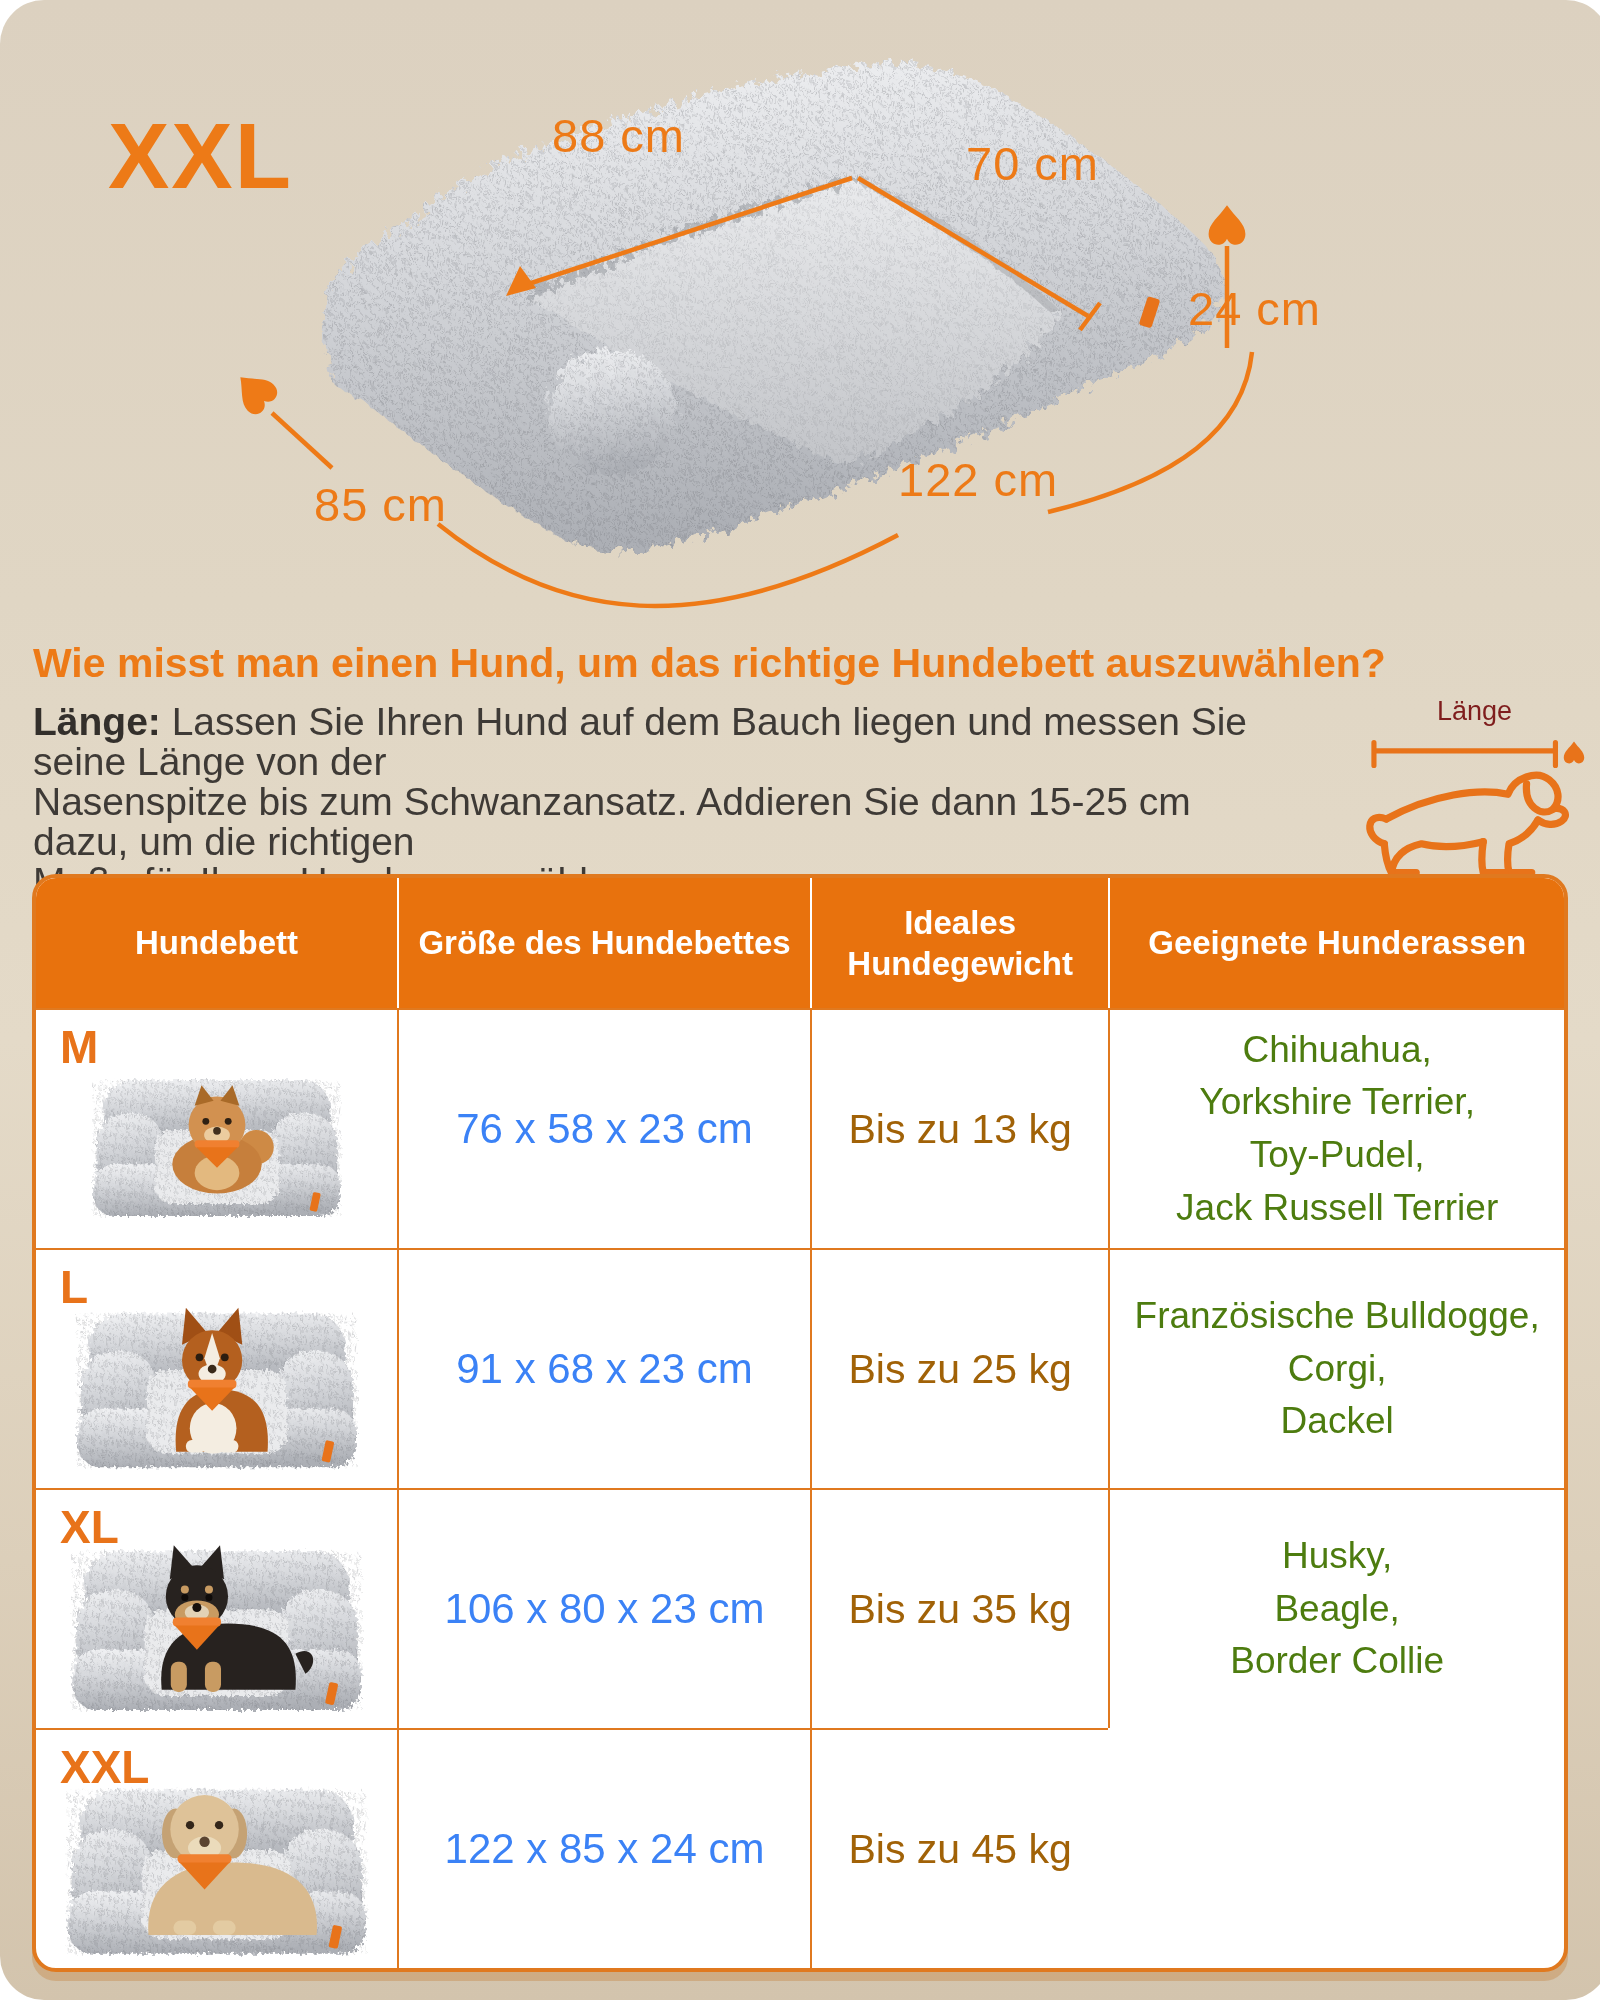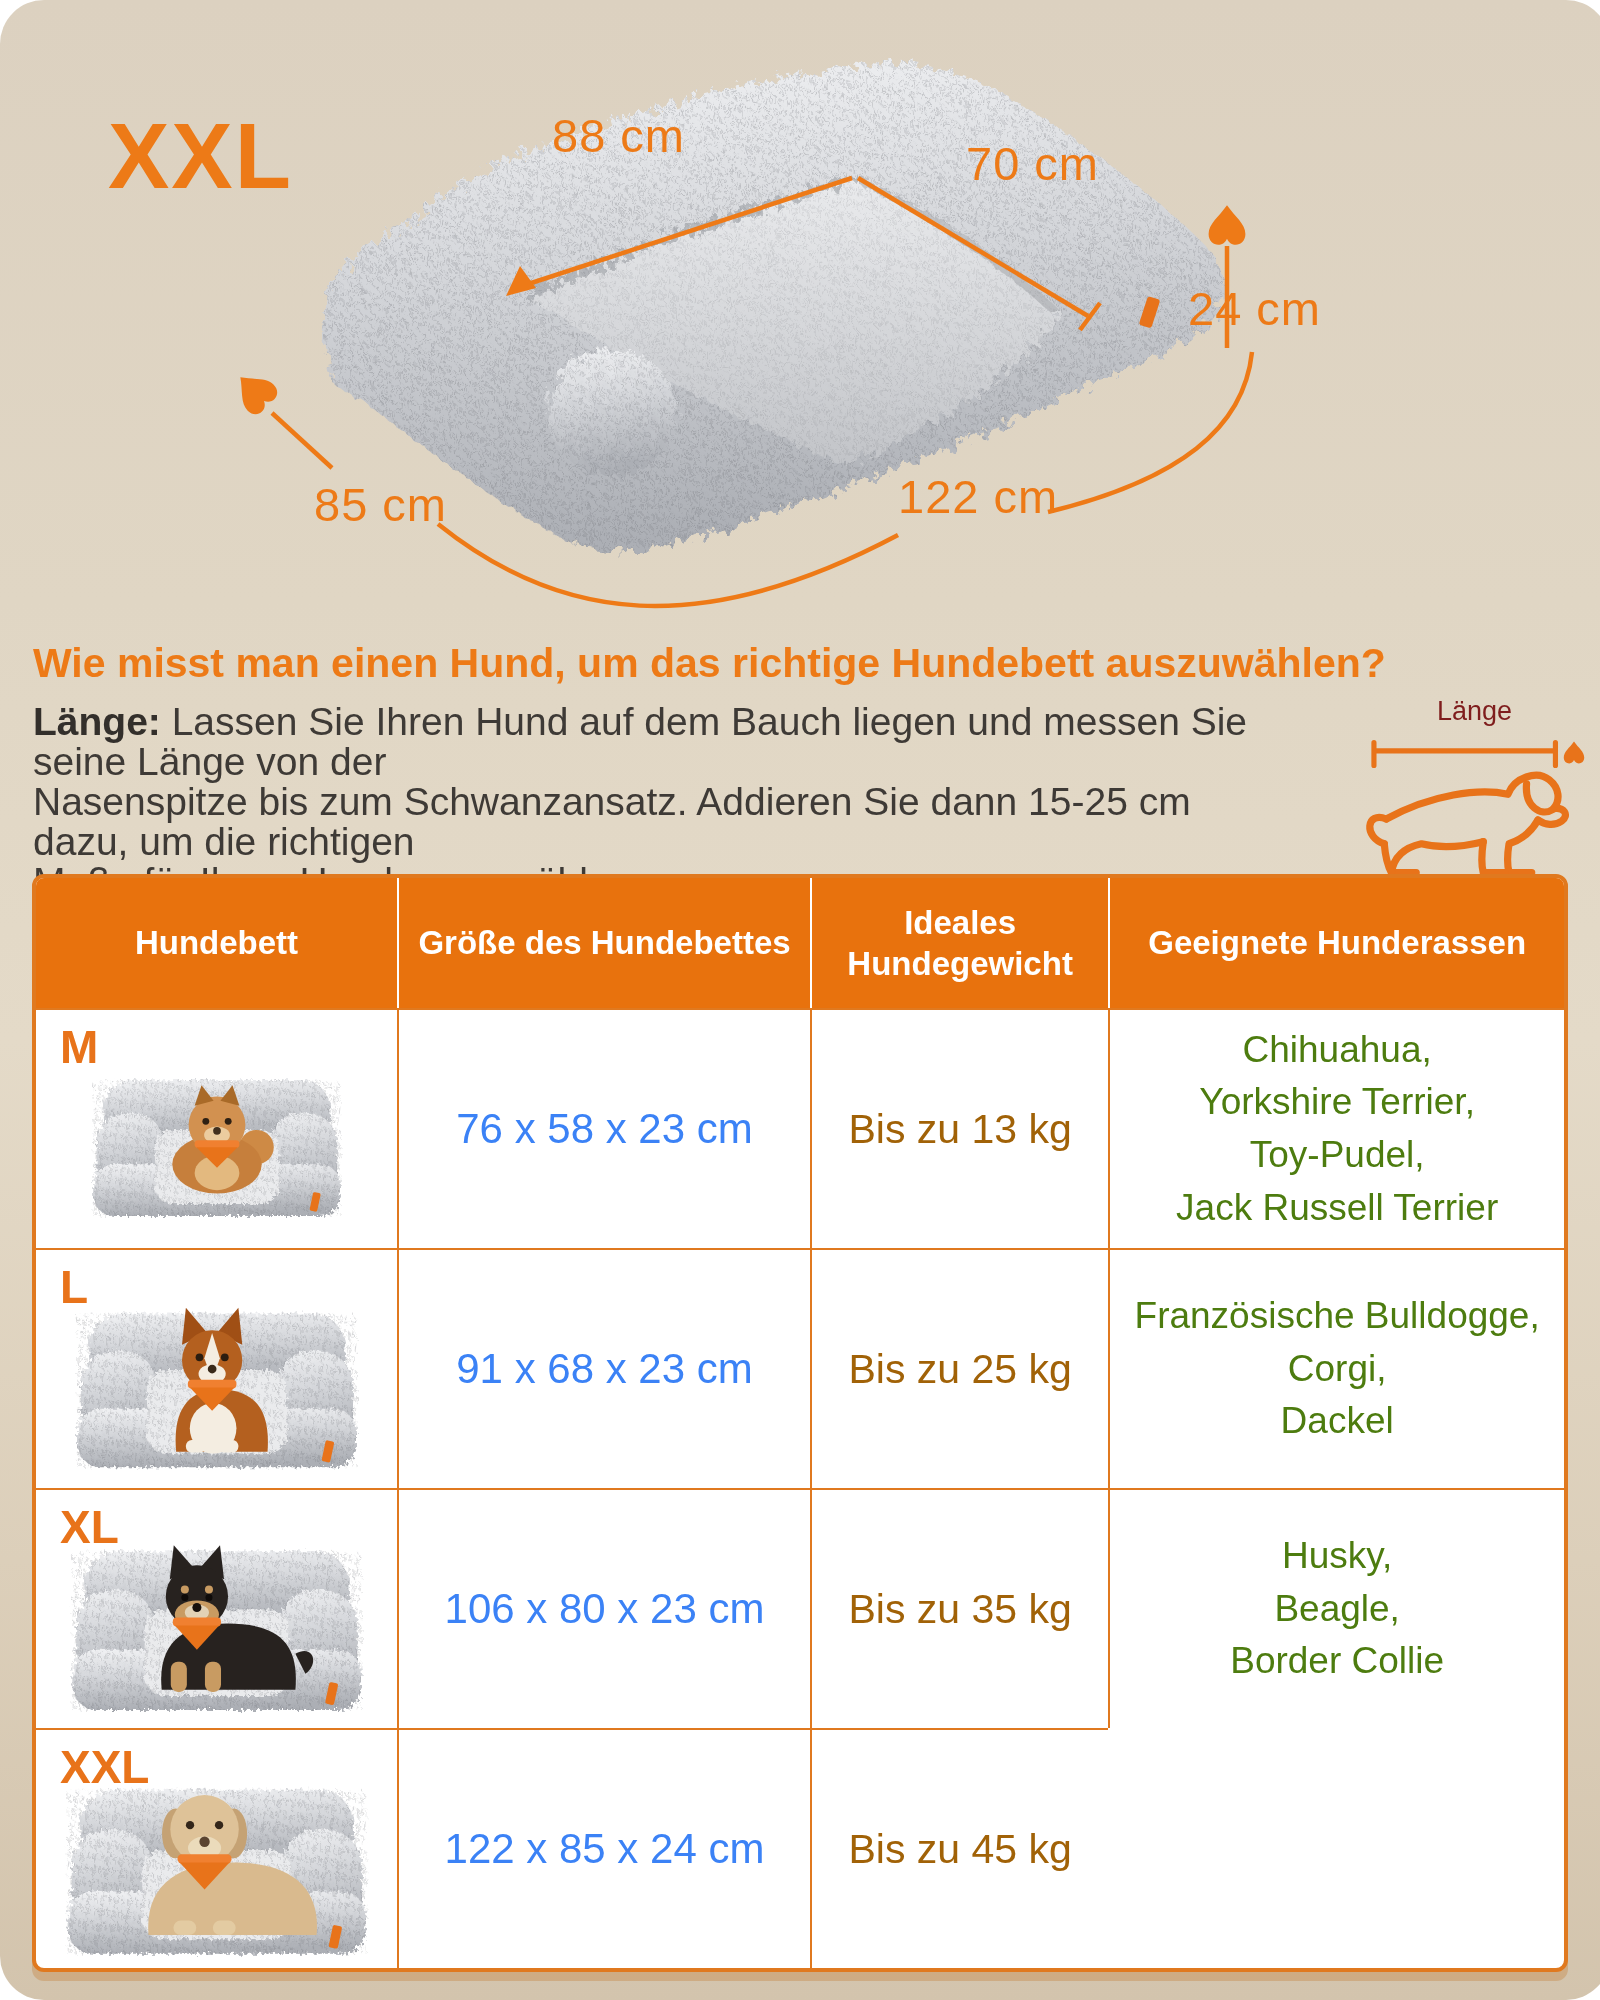--- a/index.html
+++ b/index.html
@@ -8,33 +8,33 @@
   .panel{position:absolute;inset:0;border-radius:44px;
     background:linear-gradient(180deg,#DCD1C0 0%,#E0D6C4 30%,#E4DAC8 52%,#DCCFBA 78%,#D3C4AD 100%);}
   
   .hero-svg{position:absolute;left:0;top:0;width:1600px;height:700px;}
   .xxl-label{position:absolute;left:108px;top:104px;font-size:92px;font-weight:800;color:#ED7A17;letter-spacing:2px;}
   .dim{position:absolute;color:#ED7A17;font-size:47px;font-weight:400;letter-spacing:1px;white-space:nowrap;}
   .dim-88{left:552px;top:108px;}
   .dim-70{left:966px;top:136px;}
   .dim-24{left:1188px;top:281px;}
   .dim-85{left:314px;top:477px;}
-  .dim-122{left:898px;top:469px;}
+  .dim-122{left:898px;top:452px;}
   
   .guide{position:absolute;left:33px;top:640px;width:1534px;}
   .guide h1{margin:0;font-size:41px;line-height:46px;font-weight:700;color:#ED7A17;}
   .body-text{margin:16px 0 0 0;font-size:39px;line-height:40px;color:#3E3A36;white-space:pre-line;width:1250px;}
   .body-text .b{font-weight:700;color:#332F2B;}
   .footnote{margin:2px 0 0 0;font-size:31px;line-height:40px;color:#44403B;width:1250px;}
   .dog-measure{position:absolute;left:1312px;top:50px;width:260px;height:200px;}
   .dm-label{position:absolute;left:92px;top:6px;font-size:27px;color:#7f1d1d;}
   .dm-svg{position:absolute;left:0;top:30px;width:260px;height:165px;}
   
   .size-table{position:absolute;left:32px;top:874px;width:1536px;height:1098px;box-sizing:border-box;
-    background:#fff;border:4px solid #E0791F;border-radius:12px;overflow:hidden;
+    background:#fff;border:4px solid #E0791F;border-radius:24px;overflow:hidden;
     box-shadow:0 9px 0 rgba(198,132,62,.38);
     display:grid;grid-template-columns:23.63% 27.02% 19.53% 29.82%;grid-template-rows:130px 1fr 1fr 1fr 1fr;}
   .th{background:#E8720D;color:#fff;font-size:33px;font-weight:700;display:flex;align-items:center;justify-content:center;text-align:center;padding:0 6px;line-height:1.25;}
   .th + .th{border-left:2px solid #ffffff;}
   .td{display:flex;align-items:center;justify-content:center;text-align:center;border-top:2px solid #E0791F;position:relative;}
   .td.bl{border-left:2px solid #E0791F;}
   .letter{position:absolute;left:24px;top:10px;font-size:46px;font-weight:700;color:#E8731A;}
   .dims-cell{color:#3b82f6;font-size:42px;}
   .weight-cell{color:#a16207;font-size:41px;}
   .breeds-cell{color:#4d7c0f;font-size:37px;line-height:1.42;white-space:pre-line;}

